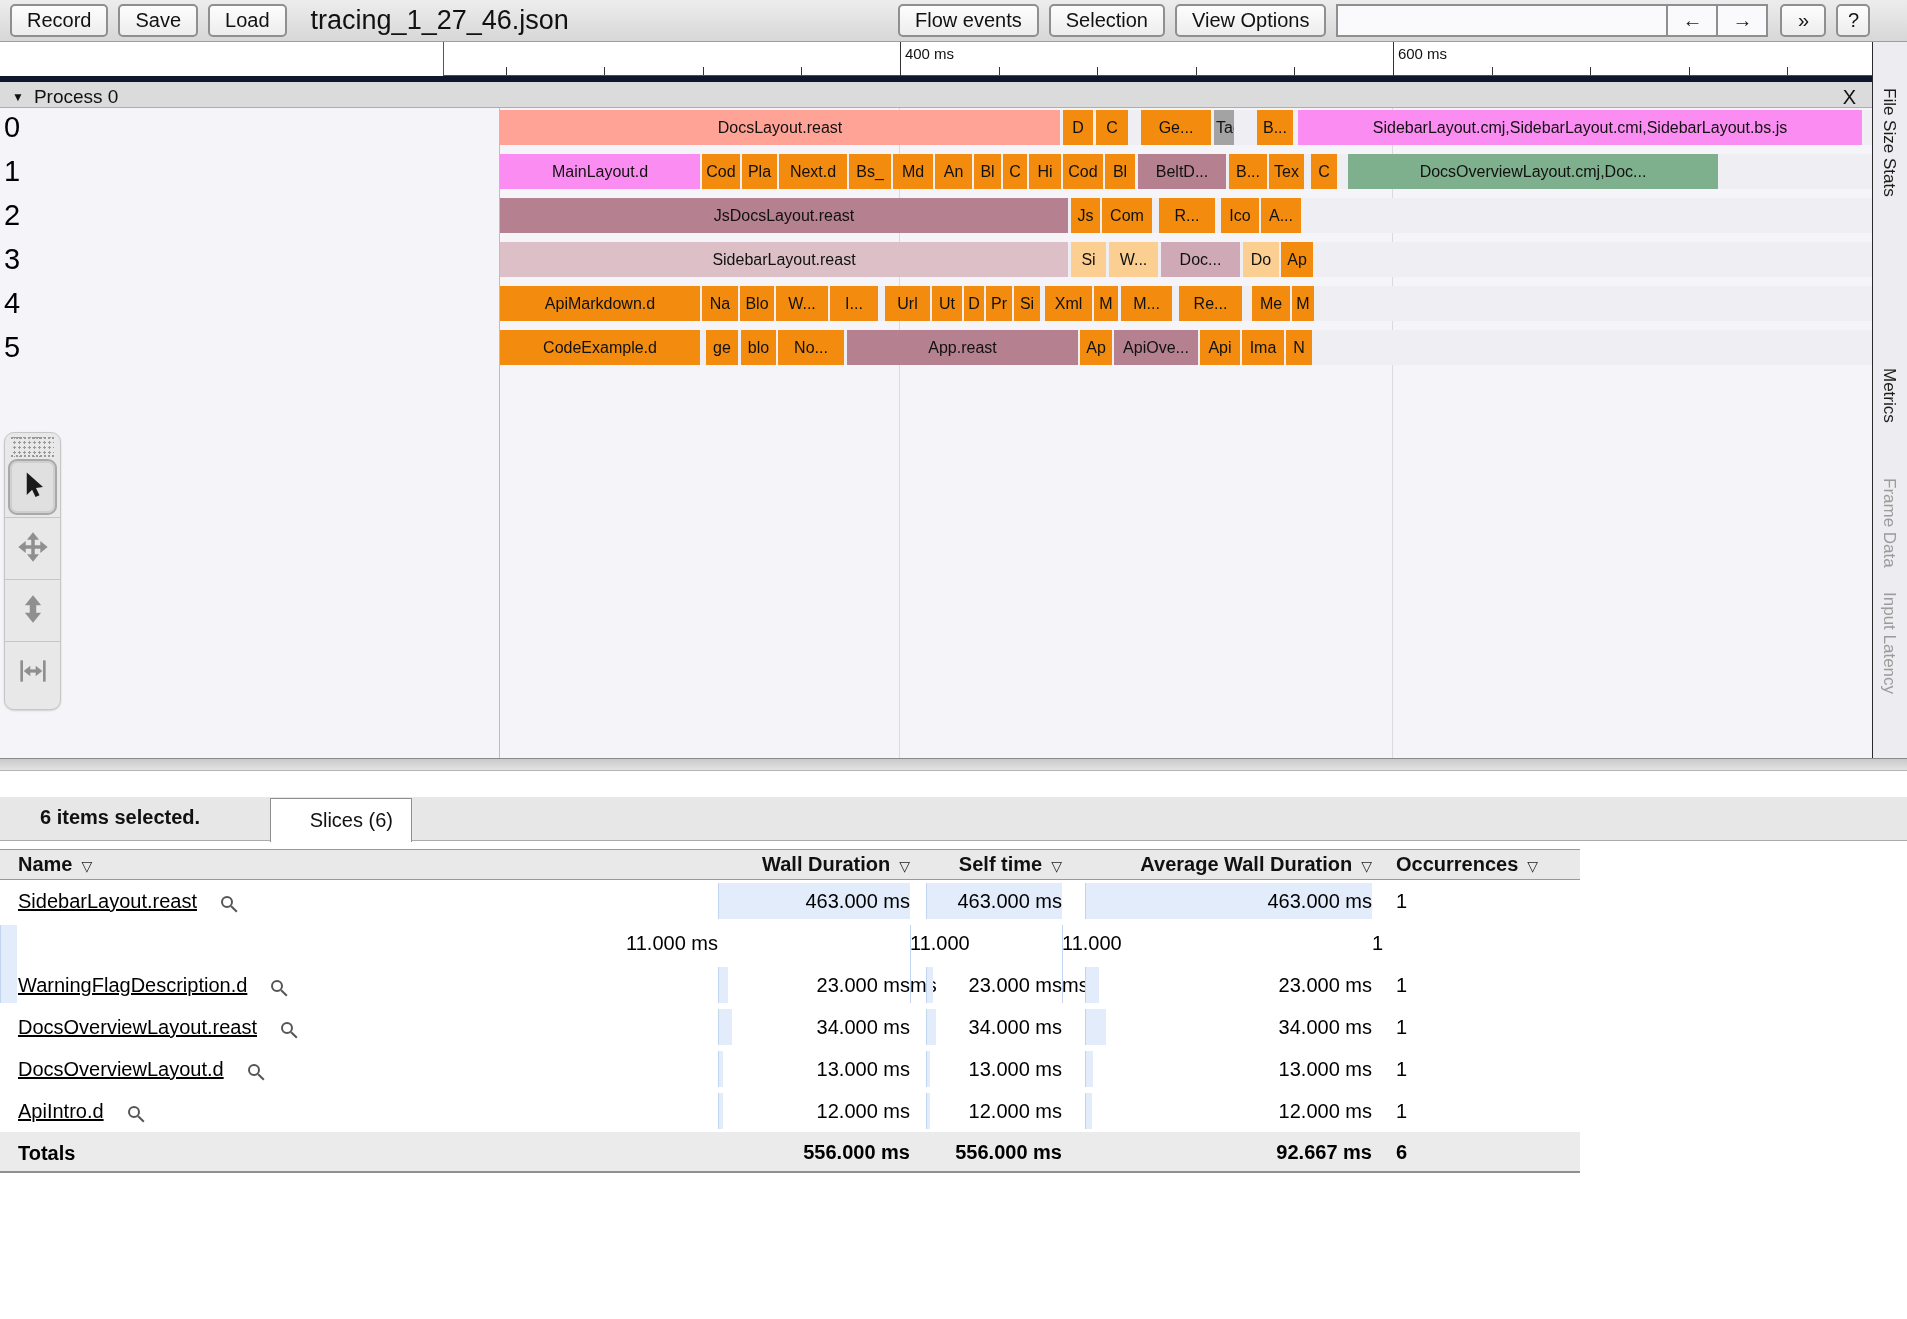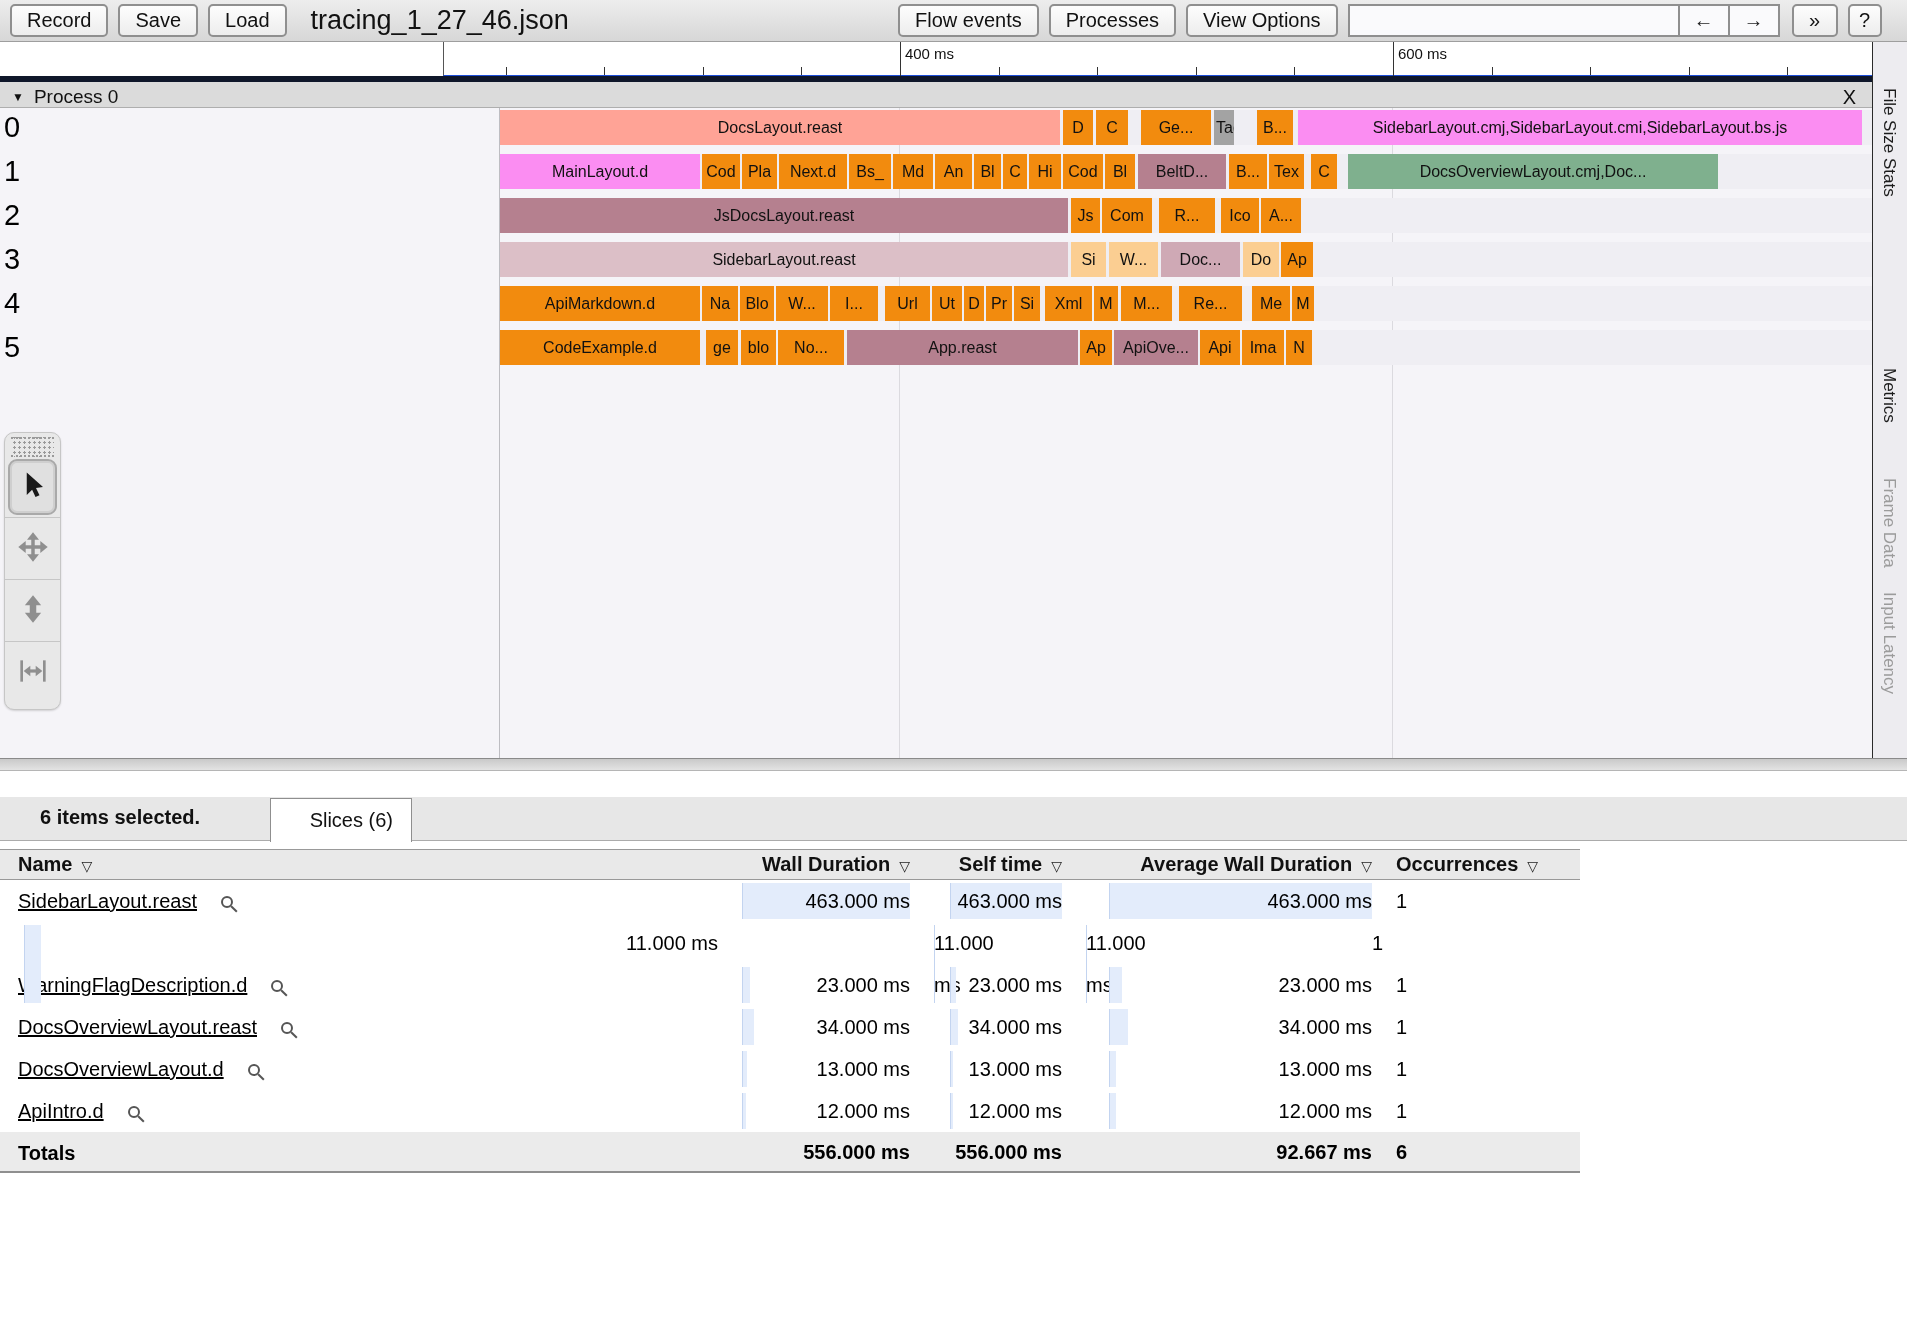--- a/index.html
+++ b/index.html
@@ -80,21 +80,21 @@
   .h-right { text-align:right; }
   .sort-glyph { font-size:14px; font-weight:normal; margin-left:9px; color:#222; }
   #table-body { top:109px; }
   .data-row { height:42px; }
   .name-cell { padding-left:18px; font-size:20px; line-height:42px; white-space:nowrap; }
   .name-cell a { color:#000; text-decoration:underline; cursor:pointer; }
   .mag { display:inline-block; width:12px; height:12px; border:2px solid #555; border-radius:50%;
     position:relative; margin-left:24px; cursor:pointer; }
   .mag::after { content:""; position:absolute; width:8px; height:2px; background:#555;
     transform:rotate(45deg); right:-7px; bottom:-4px; }
-  .num-cell { position:relative;margin-left:24px; }
+  .num-cell { position:relative; }
   .num-cell .bluebar { position:absolute; left:0; top:3px; bottom:3px; background:#E3ECFB; border-left:1px solid #C3D4F0; }
   .num-cell .val { position:relative; display:block; text-align:right; font-size:20px; line-height:42px; color:#000; }
   .occ-cell { font-size:20px; line-height:42px; color:#000; }
   #totals-row { position:absolute; left:0; top:361px; height:41px; width:1580px; background:#EBEBEB; border-bottom:2px solid #8F8F8F; }
   #totals-row .name-cell, #totals-row .val, #totals-row .occ-cell { font-weight:bold; }
   #totals-row .val { font-size:20px; line-height:41px; text-align:right; display:block; }
   #totals-row .occ-cell { line-height:41px; }
   #selection-block { position:absolute; left:0; top:436px; width:1580px; background:#EBEBEB;
     border-top:2px solid #8F8F8F; border-bottom:2px solid #8F8F8F; }
   .sel-row { display:flex; height:37px; align-items:center; }
@@ -106,21 +106,21 @@
 
 <div id="app">
 
   <div id="toolbar">
     <button class="tb-btn">Record</button>
     <button class="tb-btn">Save</button>
     <button class="tb-btn">Load</button>
     <span id="file-title">tracing_1_27_46.json</span>
     <div id="tb-right">
       <button class="tb-btn">Flow events</button>
-      <button class="tb-btn">Processes</button>
+      <button class="tb-btn">Selection</button>
       <button class="tb-btn">View Options</button>
       <div id="search-wrap">
         <input id="search-input" value="" style="">
         <button class="search-nav">←</button>
         <button class="search-nav">→</button>
       </div>
       <button class="tb-btn sq-btn">»</button>
       <button class="tb-btn sq-btn" style="width:34px;padding:2px 4px;">?</button>
     </div>
   </div>

